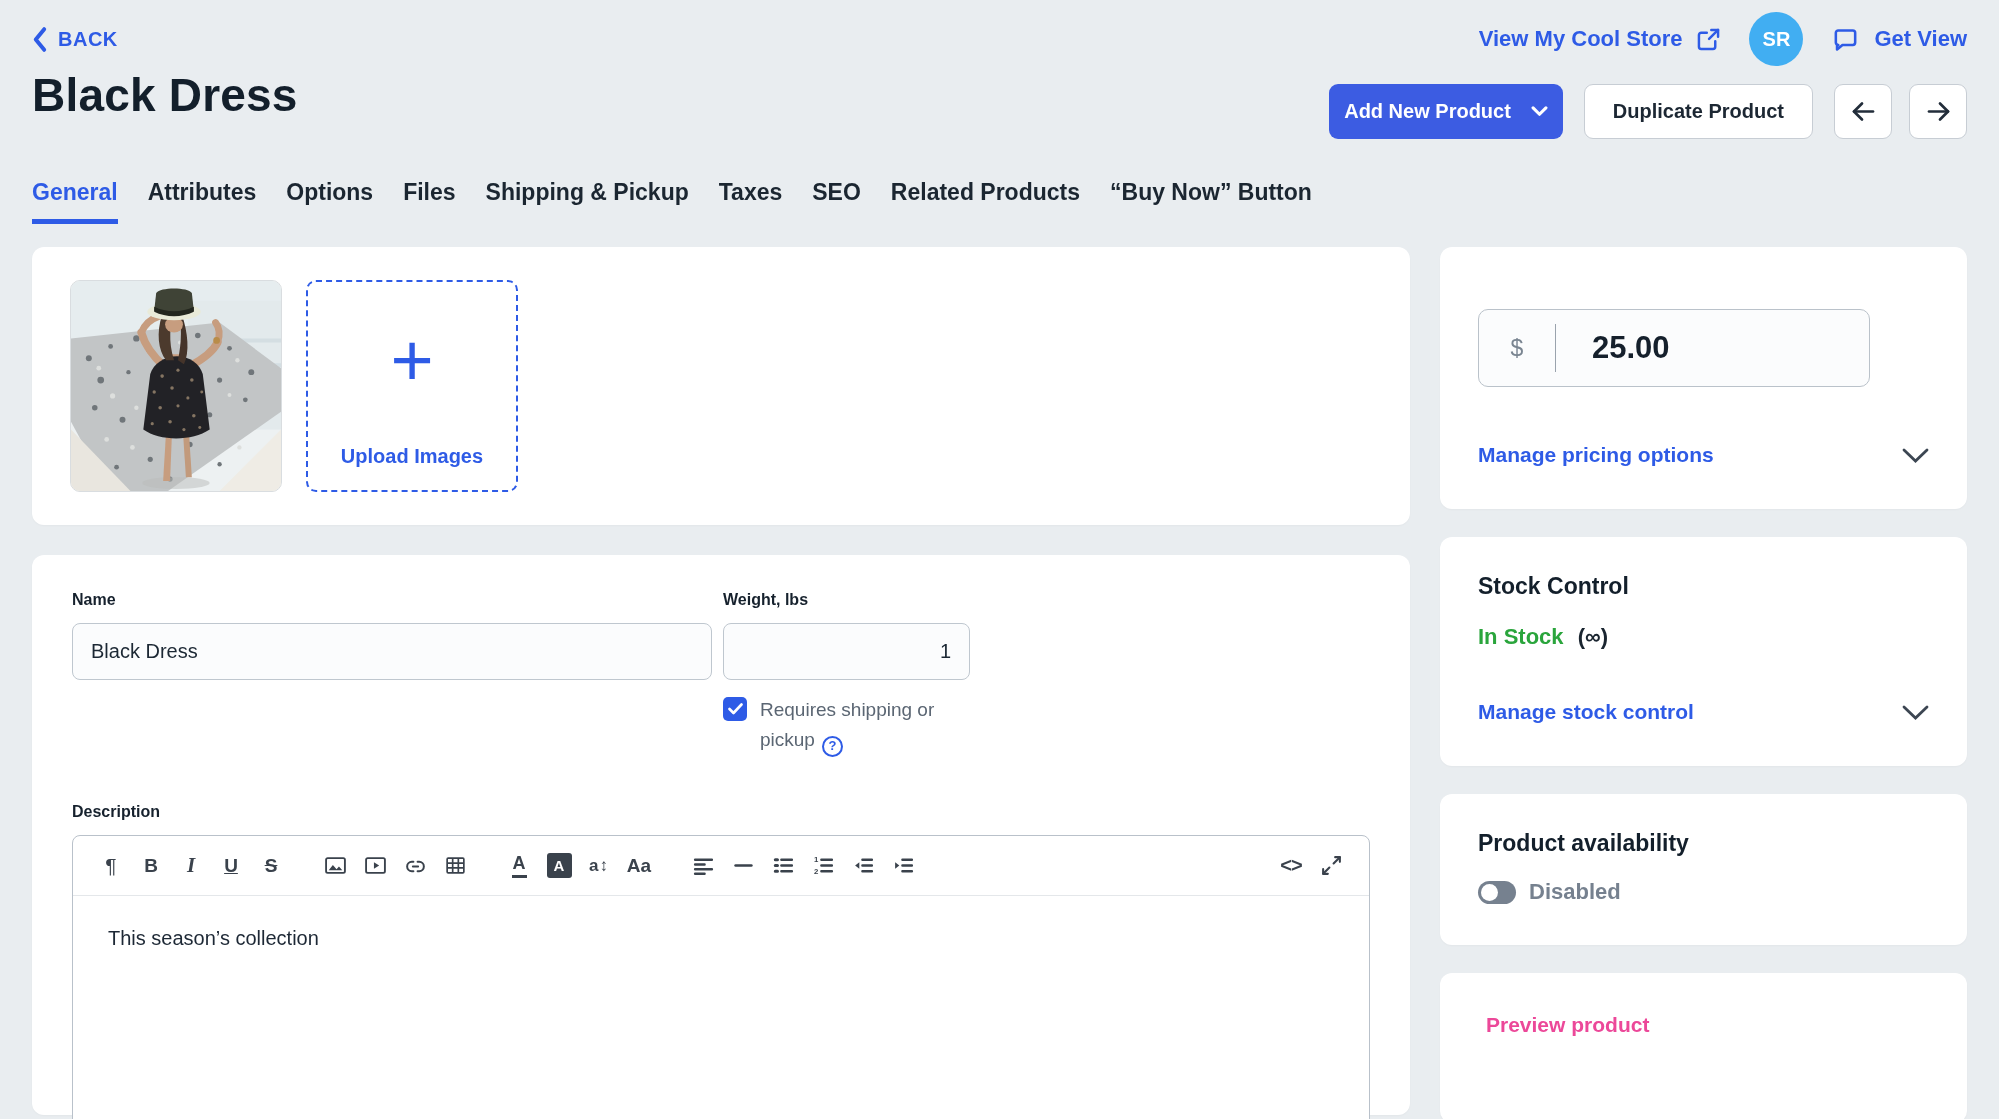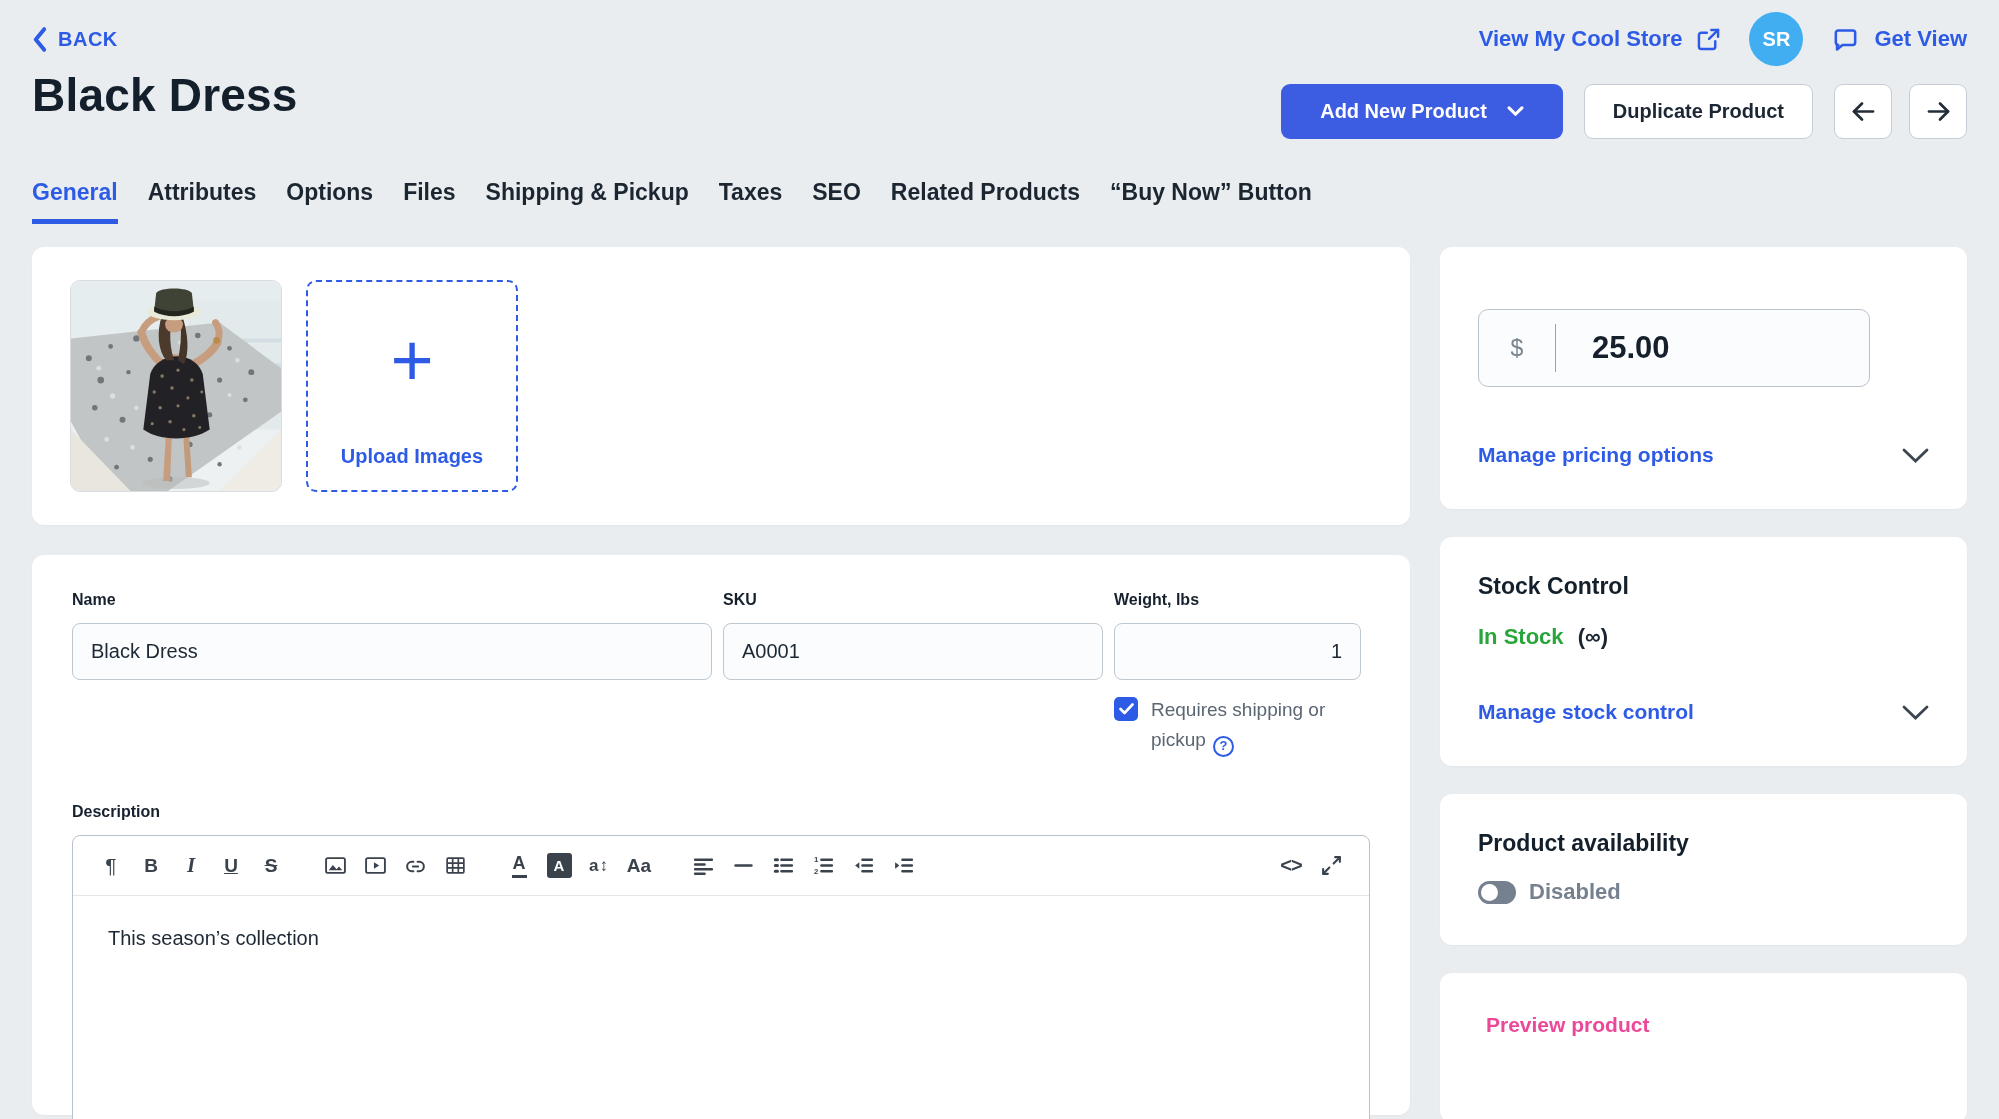--- a/index.html
+++ b/index.html
@@ -16,21 +16,21 @@
   .back { display:flex; align-items:center; gap:11px; color:#2e5be6; font-weight:700; font-size:20px; letter-spacing:.5px; cursor:pointer; }
   .top-right { display:flex; align-items:center; gap:27px; }
   .store-link, .help-link { display:flex; align-items:center; gap:13px; color:#2e5be6; font-size:22px; font-weight:700; cursor:pointer; }
   .avatar { width:54px; height:54px; border-radius:50%; background:#41aef2; color:#fff; font-size:20px; font-weight:700; display:flex; align-items:center; justify-content:center; cursor:pointer; }
 
   
   .title-row { display:flex; justify-content:space-between; align-items:flex-start; margin-top:10px; }
   h1.page-title { margin:4px 0 0 0; font-size:46px; font-weight:700; color:#131f2b; letter-spacing:.2px; }
   .actions { display:flex; align-items:center; gap:21px; margin-top:20px; }
   .btn { height:55px; border-radius:9px; font-size:20px; font-weight:700; display:inline-flex; align-items:center; justify-content:center; background:#fff; border:1px solid #c7cdd4; color:#1c2733; cursor:pointer; font-family:inherit; }
-  .btn-primary { background:#3c5ce2; border:none; color:#fff; padding:0 39px; gap:20px; }
+  .btn-primary { background:#3c5ce2; border:none; color:#fff; padding:0 15px; gap:20px; }
   .btn-secondary { padding:0 28px; }
   .btn-icon { width:58px; padding:0; color:#222d3a; }
   .btn-icon + .btn-icon { margin-left:-4px; }
 
   
   .tabs { display:flex; gap:30px; margin-top:40px; }
   .tab { font-size:23px; font-weight:700; color:#1b2631; padding-bottom:13px; cursor:pointer; border-bottom:5px solid transparent; }
   .tab.active { color:#2e5be6; border-bottom-color:#2e5be6; }
 
   
@@ -253,24 +253,20 @@
           <div class="upload-label">Upload Images</div>
         </div>
       </section>
 
       <section class="card details-card">
         <div class="fields">
           <div class="f-name">
             <div class="flabel">Name</div>
             <input class="tinput" type="text" value="Black Dress" style="">
           </div>
-          <div class="f-sku">
-            <div class="flabel">SKU</div>
-            <input class="tinput" type="text" value="A0001" style="">
-          </div>
           <div class="f-weight">
             <div class="flabel">Weight, lbs</div>
             <input class="tinput right" type="text" value="1" style="">
             <div class="check-row">
               <div class="checkbox">
                 <svg width="15" height="12" viewBox="0 0 15 12">
                     <path d="M1.5 6l4 4L13.5 1.5" stroke="#fff" stroke-width="2.6" fill="none" stroke-linecap="round" stroke-linejoin="round"></path>
                   </svg>
               </div>
               <div class="check-label">

